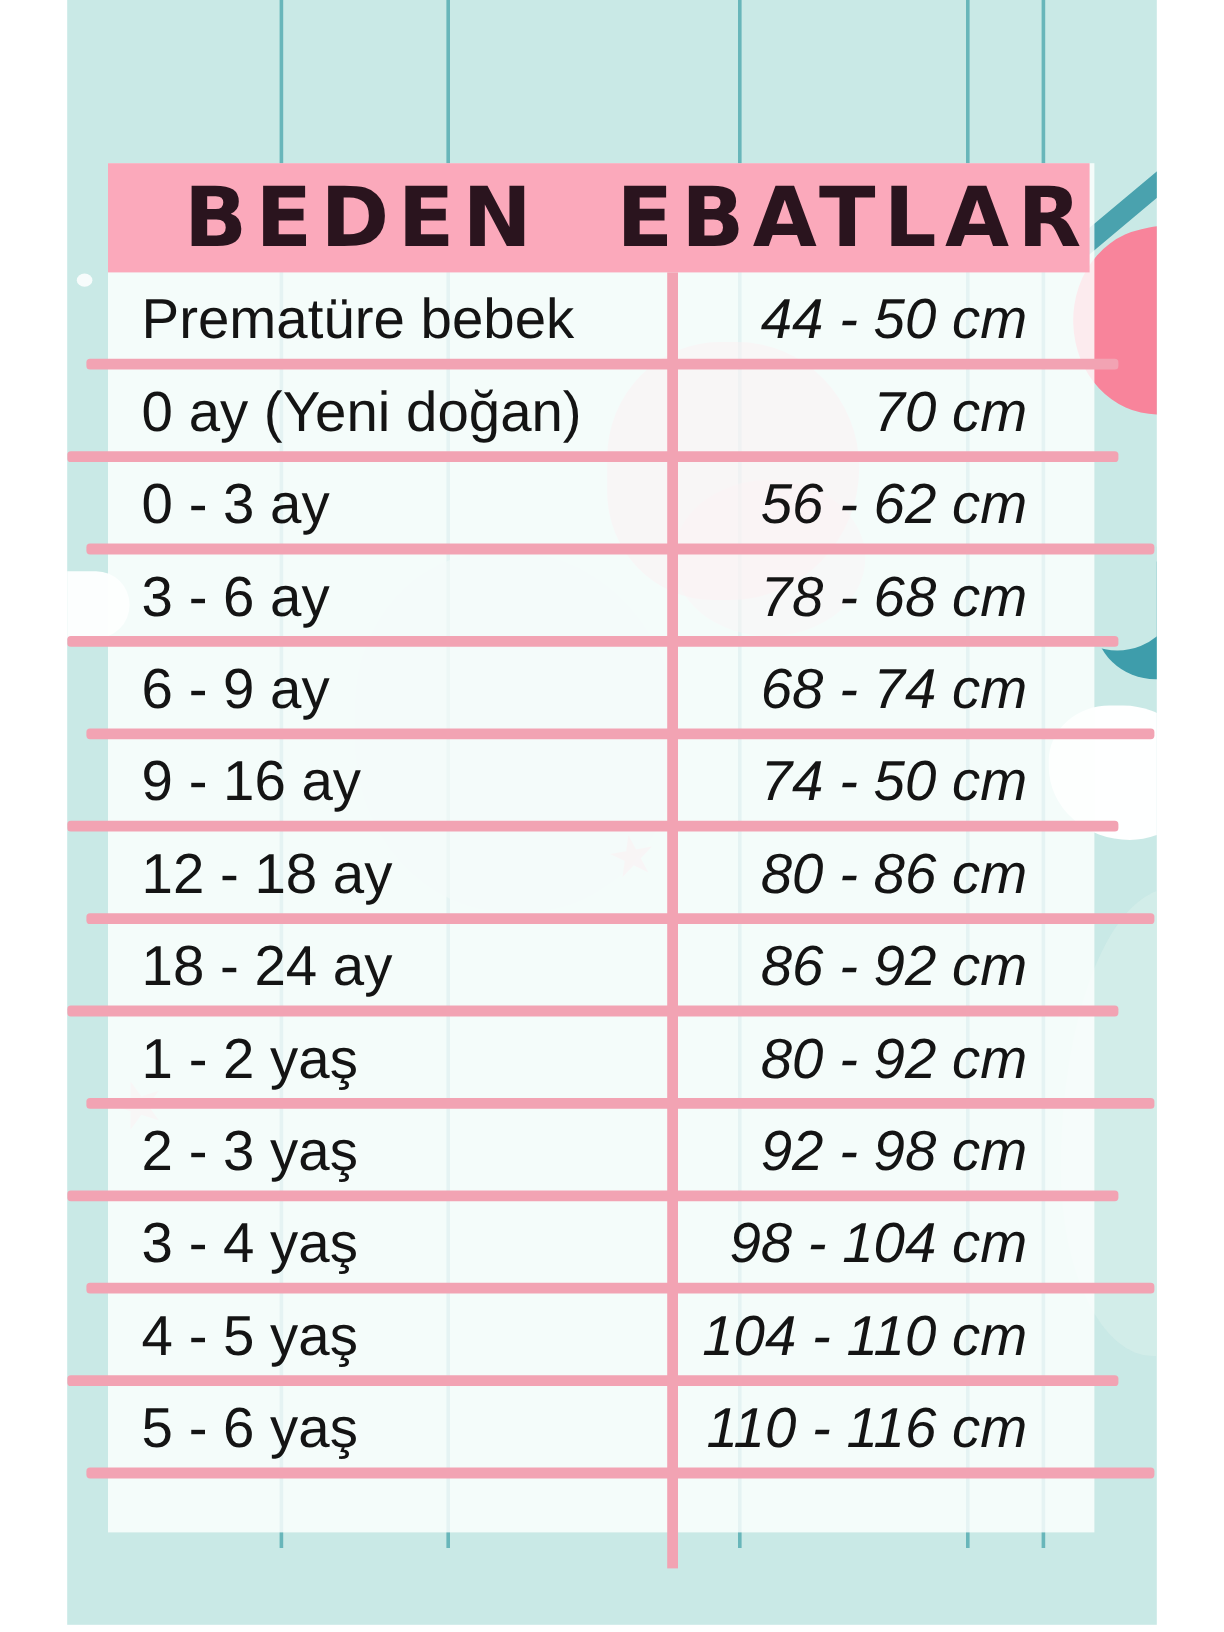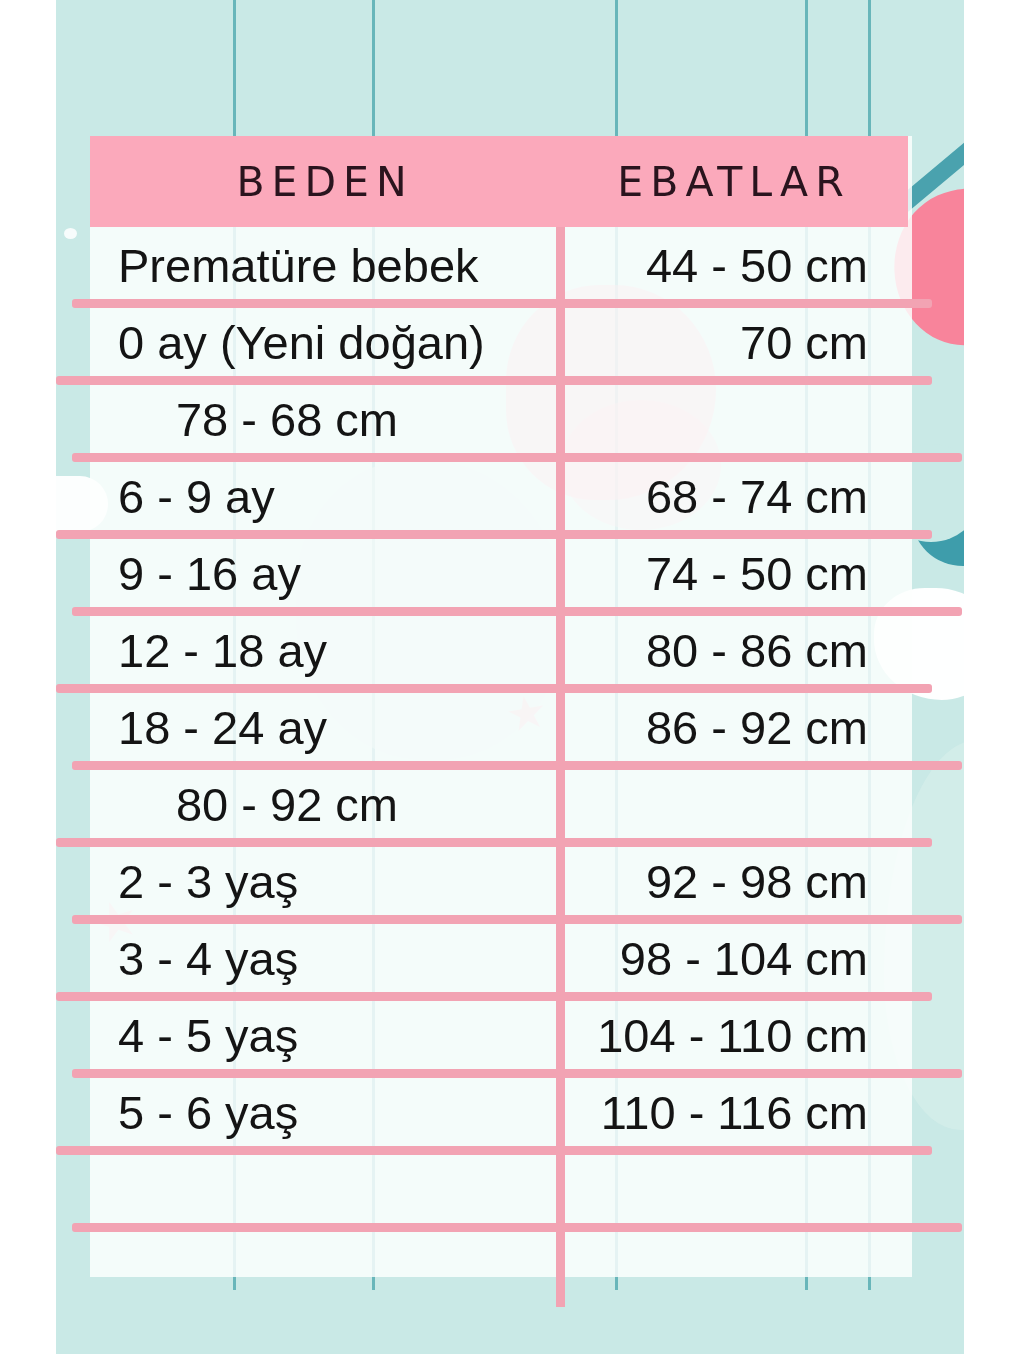--- a/index.html
+++ b/index.html
@@ -40,30 +40,30 @@
             border-radius:45% 55% 50% 60%;opacity:.97;}
   .teal-wave{left:828px;top:740px;width:170px;height:390px;background:#d5eee9;
              border-radius:55% 0 0 45% / 60% 0 0 40%;opacity:.7;}
   .white-dot{left:8px;top:228px;width:13px;height:11px;background:#fff;border-radius:50%;opacity:.85;}
   
   .panel{left:34px;top:136px;width:822px;height:1141px;background:var(--panel);z-index:2;}
   
   .chart-header{left:34px;top:136px;width:818px;height:91px;background:var(--pink-header);
                 z-index:3;display:flex;align-items:center;}
   .hcell{display:flex;align-items:center;justify-content:center;
-         font-family:"DejaVu Sans",sans-serif;font-size:41px;letter-spacing:7px;
-         color:var(--header-text);font-weight:400;}
+         font-family:"DejaVu Sans",sans-serif;font-size:69px;letter-spacing:7px;
+         color:var(--header-text);font-weight:700;}
   .hcell.left{width:470px;}
   .hcell.right{flex:1;}
   
   .rows{left:34px;top:227px;width:822px;height:1001px;z-index:3;
         display:flex;flex-direction:column;}
   .row{height:77px;display:flex;align-items:center;font-size:47px;color:var(--text);}
   .cell-beden{flex:1;padding-left:28px;white-space:nowrap;}
-  .cell-ebat{width:352px;text-align:right;padding-right:44px;box-sizing:border-box;white-space:nowrap;}
+  .cell-ebat{width:352px;text-align:right;padding-right:56px;box-sizing:border-box;white-space:nowrap;font-style:italic;}
   
   .hline{position:absolute;height:9px;background:var(--pink-line);z-index:4;border-radius:3px;}
   .vline{position:absolute;left:500px;top:227px;width:9px;height:1080px;
          background:var(--pink-line);z-index:4;}
 </style>
 </head>
 <body>
 
 <div class="scene">
 
@@ -100,22 +100,27 @@
   <div class="row">
     <div class="cell-beden">Prematüre bebek</div>
     <div class="cell-ebat">44 - 50 cm</div>
   </div>
 
   <div class="row">
     <div class="cell-beden">0 ay (Yeni doğan)</div>
     <div class="cell-ebat">70 cm</div>
   </div>
 
+  <div class="row">
+    <div class="cell-beden">0 - 3 ay</div>
+    <div class="cell-ebat">56 - 62 cm</div>
+  </div>
 
   <div class="row">
+    <div class="cell-beden">3 - 6 ay</div>
     <div class="cell-ebat">78 - 68 cm</div>
   </div>
 
   <div class="row">
     <div class="cell-beden">6 - 9 ay</div>
     <div class="cell-ebat">68 - 74 cm</div>
   </div>
 
   <div class="row">
     <div class="cell-beden">9 - 16 ay</div>
@@ -126,20 +131,21 @@
     <div class="cell-beden">12 - 18 ay</div>
     <div class="cell-ebat">80 - 86 cm</div>
   </div>
 
   <div class="row">
     <div class="cell-beden">18 - 24 ay</div>
     <div class="cell-ebat">86 - 92 cm</div>
   </div>
 
   <div class="row">
+    <div class="cell-beden">1 - 2 yaş</div>
     <div class="cell-ebat">80 - 92 cm</div>
   </div>
 
   <div class="row">
     <div class="cell-beden">2 - 3 yaş</div>
     <div class="cell-ebat">92 - 98 cm</div>
   </div>
 
   <div class="row">
     <div class="cell-beden">3 - 4 yaş</div>

